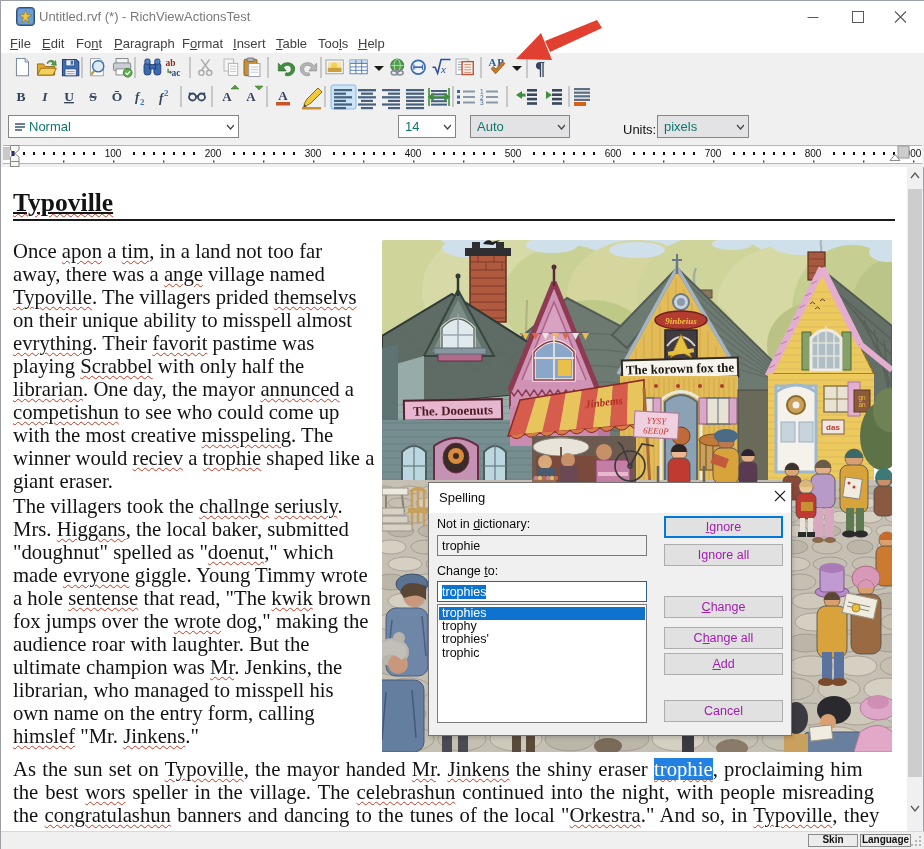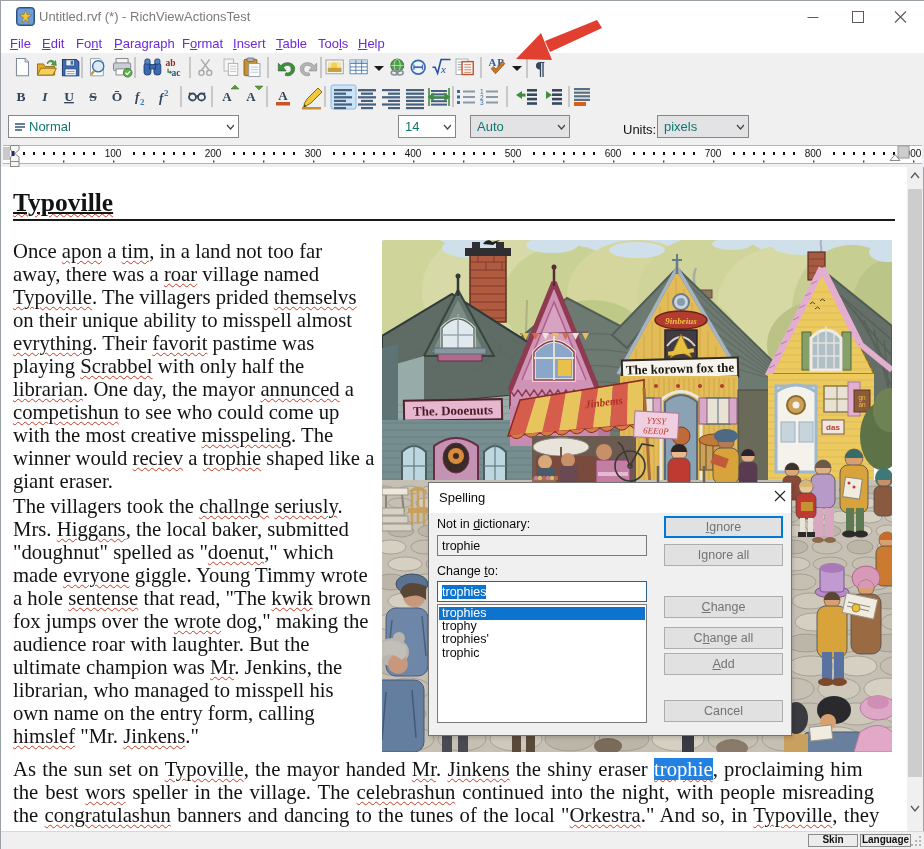--- a/index.html
+++ b/index.html
@@ -3,21 +3,21 @@
 <meta charset="utf-8">
 <style>
   html,body{margin:0;padding:0;}
   body{width:924px;height:849px;overflow:hidden;font-family:"Liberation Sans",sans-serif;position:relative;background:#fff;}
   .abs{position:absolute;}
   #win{position:absolute;left:0;top:0;width:924px;height:849px;border:1px solid #9aa0a6;box-sizing:border-box;background:#fff;}
   
   #titlebar{position:absolute;left:4px;top:0;width:924px;height:30px;background:#fff;}
   #titletxt{position:absolute;left:34px;top:8px;font-size:13px;color:#7a7a7a;}
   
-  #menubar{position:absolute;left:0;top:30px;width:924px;height:22px;background:#fff;font-size:13px;color:#6d28d9;}
+  #menubar{position:absolute;left:0;top:30px;width:924px;height:22px;background:#fff;font-size:13px;color:#404040;}
   .mi{position:absolute;top:5px;}
   
   #tb1{position:absolute;left:0;top:52px;width:924px;height:29px;background:#f0f0f1;}
   #tb2{position:absolute;left:0;top:81px;width:924px;height:30px;background:#f0f0f1;}
   #combos{position:absolute;left:0;top:111px;width:924px;height:30px;background:#f0f0f1;}
   .combo{position:absolute;top:3px;height:23px;box-sizing:border-box;border:1px solid #868686;background:#fff;font-size:13px;color:#0f766e;}
   .combo .ct{position:absolute;left:6px;top:3px;white-space:nowrap;}
   .combo .chev{position:absolute;right:4px;top:7px;width:8px;height:8px;}
   .gray{background:#e3e3e5;}
   
@@ -31,21 +31,21 @@
   
   #sbar{position:absolute;left:906px;top:166px;width:16px;height:664px;background:#f0f0f1;}
   
   #status{position:absolute;left:0;top:830px;width:924px;height:19px;background:#f0f0f1;border-top:1px solid #d8d8d8;box-sizing:border-box;}
   .sbtn{position:absolute;top:2px;height:13px;background:#ececec;border:1px solid #8a8a8a;box-sizing:border-box;font-size:10px;font-weight:bold;color:#111;text-align:center;line-height:10.5px;}
   
   #dlg{position:absolute;left:427px;top:481px;width:364px;height:254px;background:#f0f0f0;border:1px solid #747474;box-sizing:border-box;box-shadow:1px 2px 4px rgba(0,0,0,0.15);}
   #dlgtitle{position:absolute;left:0;top:0;width:100%;height:30px;background:#fff;}
   .dl{position:absolute;font-size:12.5px;color:#0a0a0a;}
   .dfield{position:absolute;left:8px;width:210px;height:21px;box-sizing:border-box;font-size:12.5px;color:#0a0a0a;}
-  .dbtn{position:absolute;left:235px;width:119px;height:22px;box-sizing:border-box;background:#e1e1e1;border:1px solid #adadad;font-size:12.5px;color:#737373;text-align:center;line-height:20px;}
+  .dbtn{position:absolute;left:235px;width:119px;height:22px;box-sizing:border-box;background:#e1e1e1;border:1px solid #adadad;font-size:12.5px;color:#a21caf;text-align:center;line-height:20px;}
 </style>
 </head>
 <body>
 <div id="win">
 
   <div id="titlebar">
     <svg class="abs" style="left:11px;top:6px" width="19" height="19" viewBox="0 0 19 19">
       <rect x="0.5" y="0.5" width="18" height="18" rx="3" fill="#4a7ab5" stroke="#2d4f7c"></rect>
       <rect x="2" y="2" width="15" height="15" rx="2" fill="#6d9ed8"></rect>
       <path d="M9.5 3 L11 7.5 L16 8 L11.5 10.5 L13 16 L9.5 12.5 L6 16 L7.5 10.5 L3 8 L8 7.5 Z" fill="#f3c63a" stroke="#8a6a10" stroke-width="0.5"></path>
@@ -463,21 +463,21 @@
       </svg>
   </div>
 
   <div id="doc">
 
     <div class="abs" style="left:11px;top:21px;width:882px;height:31px;border-bottom:2px solid #1a1a1a;">
       <span style="font-family:'Liberation Serif',serif;font-weight:bold;font-size:25.5px;color:#131313;text-decoration:underline;text-decoration-thickness:2px;"><span class="m">Typoville</span></span>
     </div>
     <div id="textlines">
       <div class="line" style="left:11px;top:73px;">Once <span class="m">apon</span> a <span class="m">tim</span>, in a land not too far</div>
-      <div class="line" style="left:11px;top:96px;">away, there was a <span class="m">roar</span> village named</div>
+      <div class="line" style="left:11px;top:96px;">away, there was a <span class="m">ange</span> village named</div>
       <div class="line" style="left:11px;top:119px;"><span class="m">Typoville</span>. The villagers prided <span class="m">themselvs</span></div>
       <div class="line" style="left:11px;top:142px;">on their unique ability to misspell almost</div>
       <div class="line" style="left:11px;top:165px;"><span class="m">evrything</span>. Their <span class="m">favorit</span> pastime was</div>
       <div class="line" style="left:11px;top:188px;">playing <span class="m">Scrabbel</span> with only half the</div>
       <div class="line" style="left:11px;top:211px;"><span class="m">librarian</span>. One day, the mayor <span class="m">annunced</span> a</div>
       <div class="line" style="left:11px;top:234px;"><span class="m">competishun</span> to see who could come up</div>
       <div class="line" style="left:11px;top:257px;">with the most creative <span class="m">misspeling</span>. The</div>
       <div class="line" style="left:11px;top:280px;">winner would <span class="m">reciev</span> a <span class="m">trophie</span> shaped like a</div>
       <div class="line" style="left:11px;top:303px;">giant eraser.</div>
       <div class="line" style="left:11px;top:328px;">The villagers took the <span class="m">challnge</span> <span class="m">seriusly</span>.</div>

